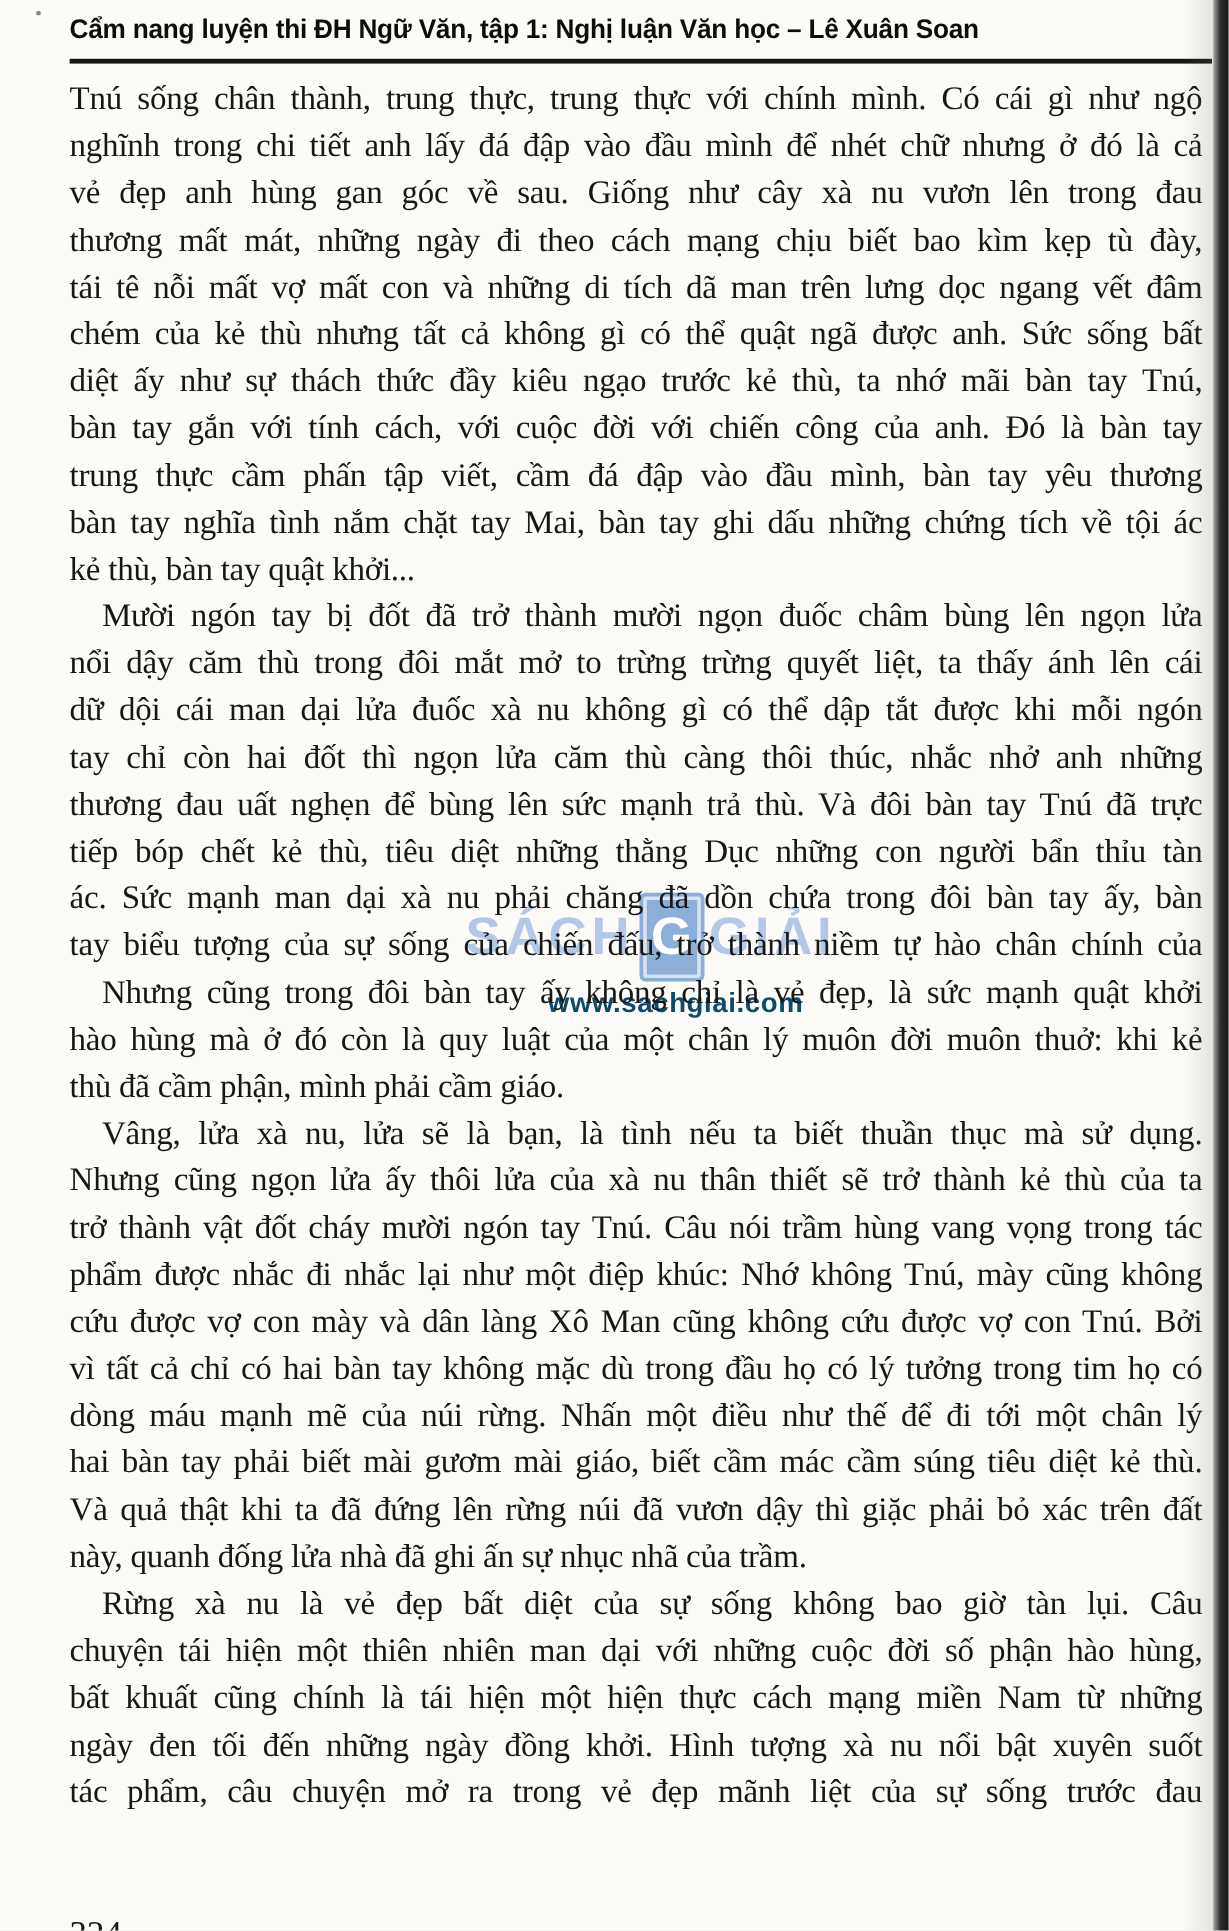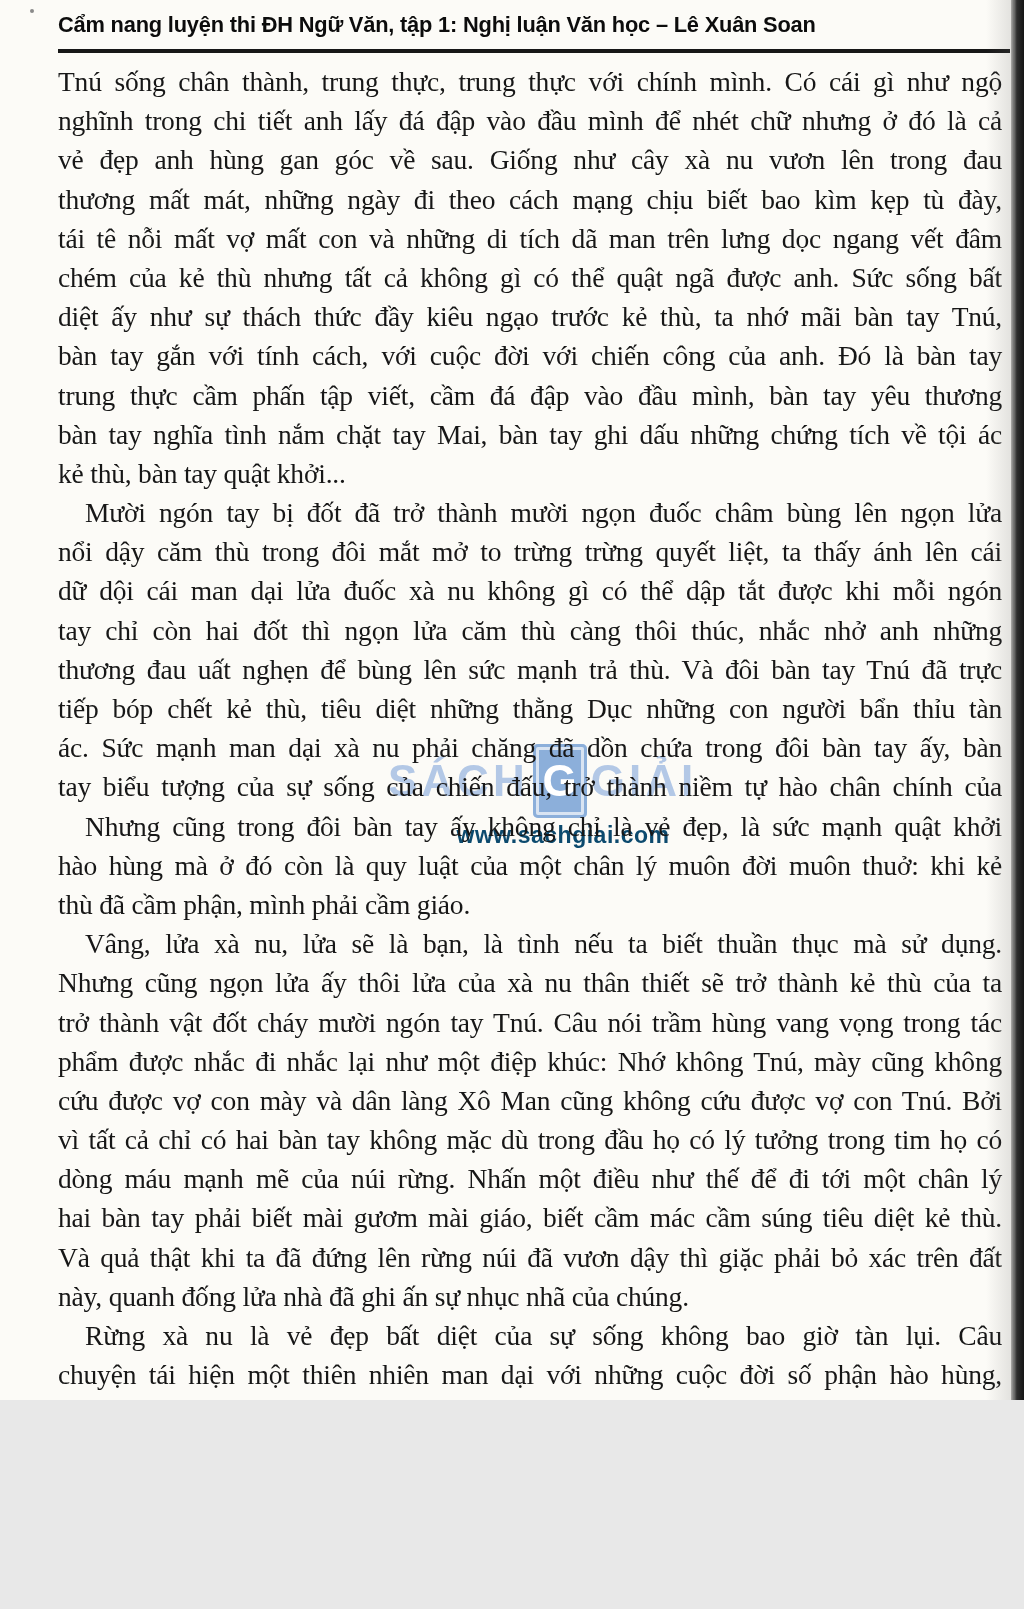--- a/index.html
+++ b/index.html
@@ -1,18 +1,18 @@
 <!DOCTYPE html>
 <html lang="vi"><head>
 <meta charset="utf-8">
 <style>
   html,body { margin:0; padding:0; background:#e8e8e8; }
   .page {
     position:relative;
-    width:1024px; height:1400px;
+    width:1024px; height:1609px;
     margin:0 auto;
     background:#fcfbf7;
     overflow:hidden;
     font-family:"Liberation Serif","DejaVu Serif",serif;
     color:#161616;
   }
 
   
   .header {
     position:absolute; left:58px; top:12px; width:900px;
@@ -131,21 +131,21 @@
       <div class="line">thù đã cầm phận, mình phải cầm giáo.</div>
       <div class="line indent j">Vâng, lửa xà nu, lửa sẽ là bạn, là tình nếu ta biết thuần thục mà sử dụng.</div>
       <div class="line j">Nhưng cũng ngọn lửa ấy thôi lửa của xà nu thân thiết sẽ trở thành kẻ thù của ta</div>
       <div class="line j">trở thành vật đốt cháy mười ngón tay Tnú. Câu nói trầm hùng vang vọng trong tác</div>
       <div class="line j">phẩm được nhắc đi nhắc lại như một điệp khúc: Nhớ không Tnú, mày cũng không</div>
       <div class="line j">cứu được vợ con mày và dân làng Xô Man cũng không cứu được vợ con Tnú. Bởi</div>
       <div class="line j">vì tất cả chỉ có hai bàn tay không mặc dù trong đầu họ có lý tưởng trong tim họ có</div>
       <div class="line j">dòng máu mạnh mẽ của núi rừng. Nhấn một điều như thế để đi tới một chân lý</div>
       <div class="line j">hai bàn tay phải biết mài gươm mài giáo, biết cầm mác cầm súng tiêu diệt kẻ thù.</div>
       <div class="line j">Và quả thật khi ta đã đứng lên rừng núi đã vươn dậy thì giặc phải bỏ xác trên đất</div>
-      <div class="line">này, quanh đống lửa nhà đã ghi ấn sự nhục nhã của chúng.</div>
+      <div class="line">này, quanh đống lửa nhà đã ghi ấn sự nhục nhã của trầm.</div>
       <div class="line indent j">Rừng xà nu là vẻ đẹp bất diệt của sự sống không bao giờ tàn lụi. Câu</div>
       <div class="line j">chuyện tái hiện một thiên nhiên man dại với những cuộc đời số phận hào hùng,</div>
       <div class="line j">bất khuất cũng chính là tái hiện một hiện thực cách mạng miền Nam từ những</div>
       <div class="line j">ngày đen tối đến những ngày đồng khởi. Hình tượng xà nu nổi bật xuyên suốt</div>
       <div class="line j">tác phẩm, câu chuyện mở ra trong vẻ đẹp mãnh liệt của sự sống trước đau</div>
     </div>
 
   <div class="page-number">324</div>
 
   <div class="scan-shadow"></div>

